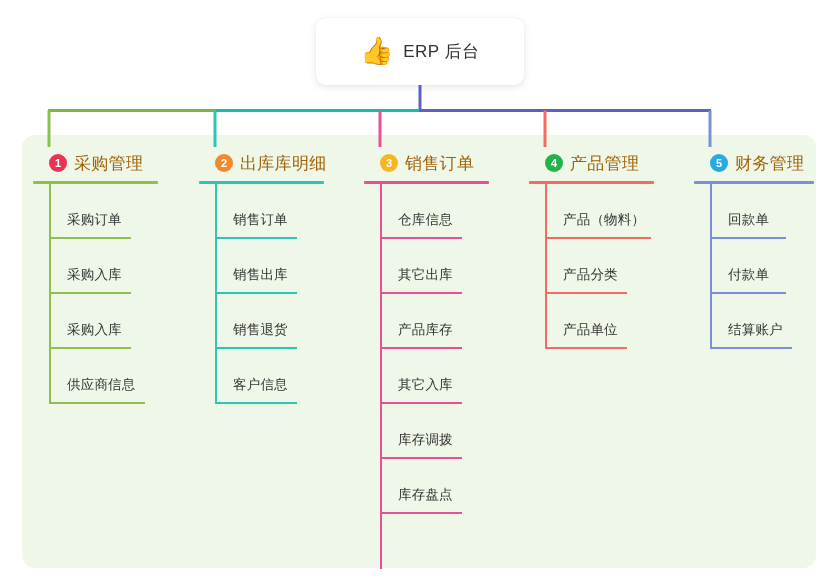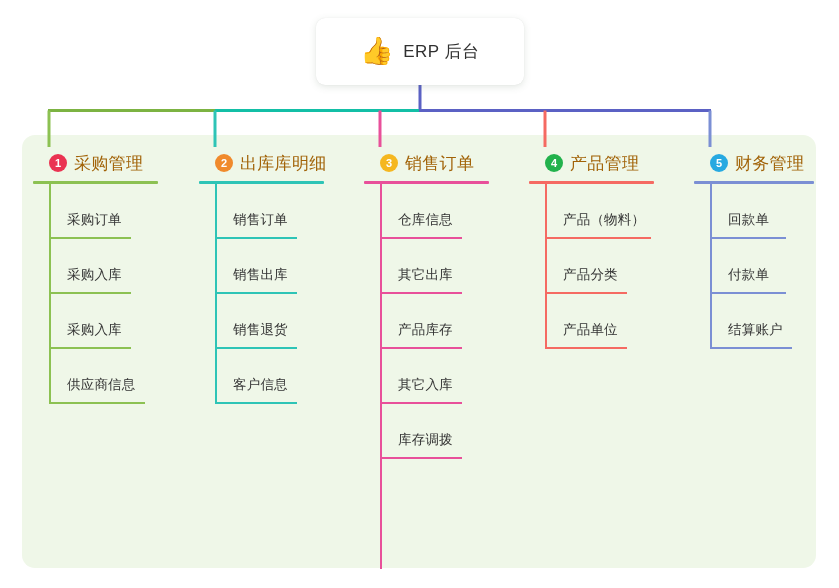--- a/index.html
+++ b/index.html
@@ -234,20 +234,24 @@
             <div class="child-rule" style="background: rgb(232, 80, 154); width: 82px;"></div>
           </div>
           <div class="child">
             <span class="child-label">其它入库</span>
             <div class="child-rule" style="background: rgb(232, 80, 154); width: 82px;"></div>
           </div>
           <div class="child">
             <span class="child-label">库存调拨</span>
             <div class="child-rule" style="background: rgb(232, 80, 154); width: 82px;"></div>
           </div>
+          <div class="child">
+            <span class="child-label">库存盘点</span>
+            <div class="child-rule" style="background: rgb(232, 80, 154); width: 82px;"></div>
+          </div>
         </div>
       </div>
       <div class="column" style="left: 529px; top: 146px; width: 160px;">
         <div class="col-head">
           <span class="badge" style="background: rgb(34, 178, 76);">4</span>
           <span class="col-title">产品管理</span>
         </div>
         <div class="head-rule" style="background: rgb(245, 106, 98); width: 125px;"></div>
         <div class="children">
           <div class="trunk" style="background: rgb(245, 106, 98); height: 165px;"></div>

